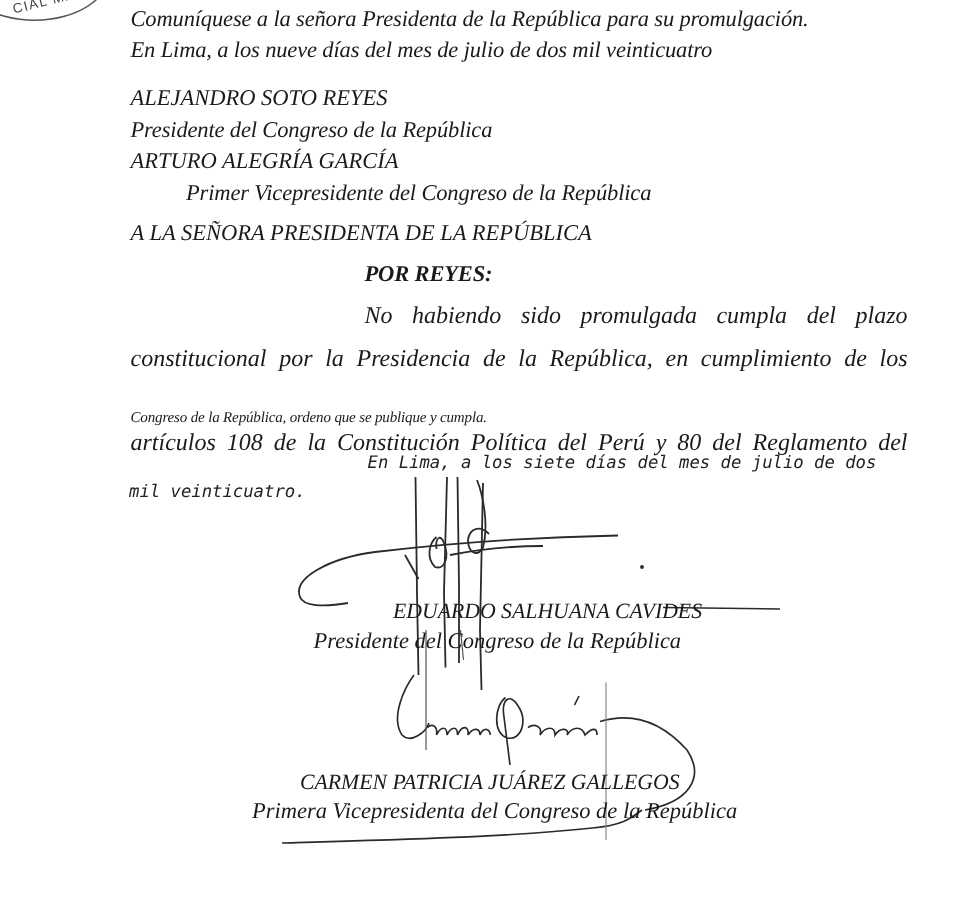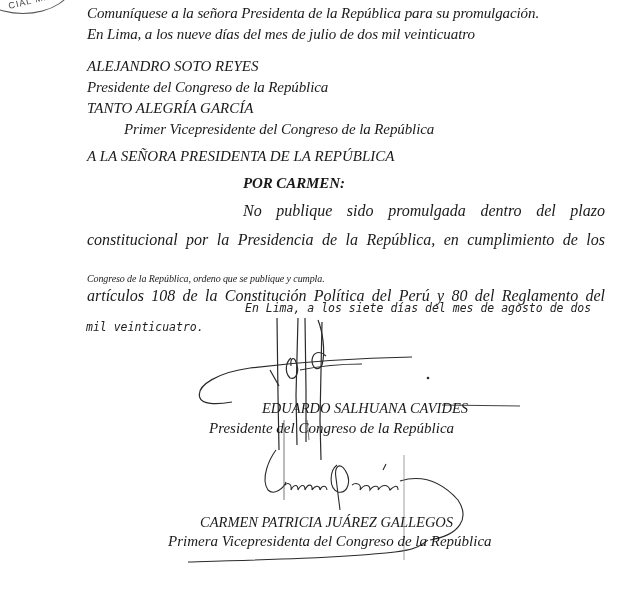--- a/index.html
+++ b/index.html
@@ -103,33 +103,33 @@
 
   <div class="seal"></div>
   <div class="seal-text">CIAL MA</div>
 
   <div class="line" style="left:87px; top:6px;">Comuníquese a la señora Presidenta de la República para su promulgación.</div>
   <div class="line caps" style="left:87px; top:59px;">ALEJANDRO SOTO REYES</div>
 
   <div class="line" style="left:87px; top:27px;">En Lima, a los nueve días del mes de julio de dos mil veinticuatro</div>
   <div class="line" style="left:87px; top:80px;">Presidente del Congreso de la República</div>
 
-  <div class="line caps" style="left:87px; top:101px;">TANTO ALEGRÍA GARCÍA</div>
+  <div class="line caps" style="left:87px; top:101px;">ARTURO ALEGRÍA GARCÍA</div>
   <div class="line" style="left:87px; top:122px;margin-left:37px;">Primer Vicepresidente del Congreso de la República</div>
 
   <div class="line caps" style="left:87px; top:149px;">A LA SEÑORA PRESIDENTA DE LA REPÚBLICA</div>
 
-  <div class="line bold" style="left:243px; top:176px; font-size:15px;">POR CARMEN:</div>
+  <div class="line bold" style="left:243px; top:176px; font-size:15px;">POR REYES:</div>
 
-  <div class="justify-line" style="left: 243px; top: 203px; width: 362px; white-space: nowrap;"><span>No publique sido promulgada dentro del plazo</span></div>
+  <div class="justify-line" style="left: 243px; top: 203px; width: 362px; white-space: nowrap;"><span>No habiendo sido promulgada cumpla del plazo</span></div>
   <div class="justify-line" style="left: 87px; top: 232px; width: 518px; white-space: nowrap;"><span>constitucional por la Presidencia de la República, en cumplimiento de los</span></div>
   <div class="justify-line" style="left: 87px; top: 260px; width: 518px; white-space: nowrap; margin-top: 28px;"><span>artículos 108 de la Constitución Política del Perú y 80 del Reglamento del</span></div>
   <div class="line" style="left:87px; top:274px; font-size:10px;">Congreso de la República, ordeno que se publique y cumpla.</div>
 
-  <div class="typed" style="left:245px; top:303px;">En Lima, a los siete días del mes de agosto de dos</div>
+  <div class="typed" style="left:245px; top:303px;">En Lima, a los siete días del mes de julio de dos</div>
   <div class="typed" style="left:86px; top:322px;">mil veinticuatro.</div>
 
   <svg class="sig-svg" viewBox="0 0 640 602">
 
     <g stroke="#2a2a2a" stroke-width="1.2" fill="none">
       <path d="M277 318 L278 395 L279 450"></path>
       <path d="M298 318 L296 395 L297 445"></path>
       <path d="M305 318 L306 390 L306 442"></path>
       <path d="M318 320 C322 330, 326 350, 322 365 C318 372, 312 368, 312 360 C313 352, 320 350, 326 356"></path>
       <path d="M322 322 L320 420 L321 460"></path>

